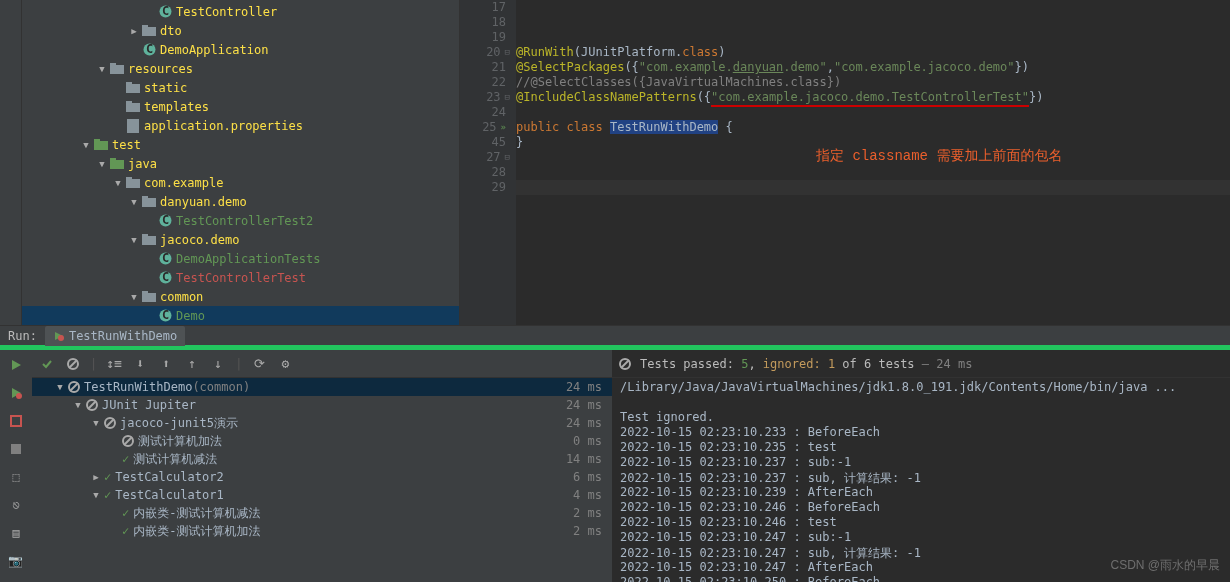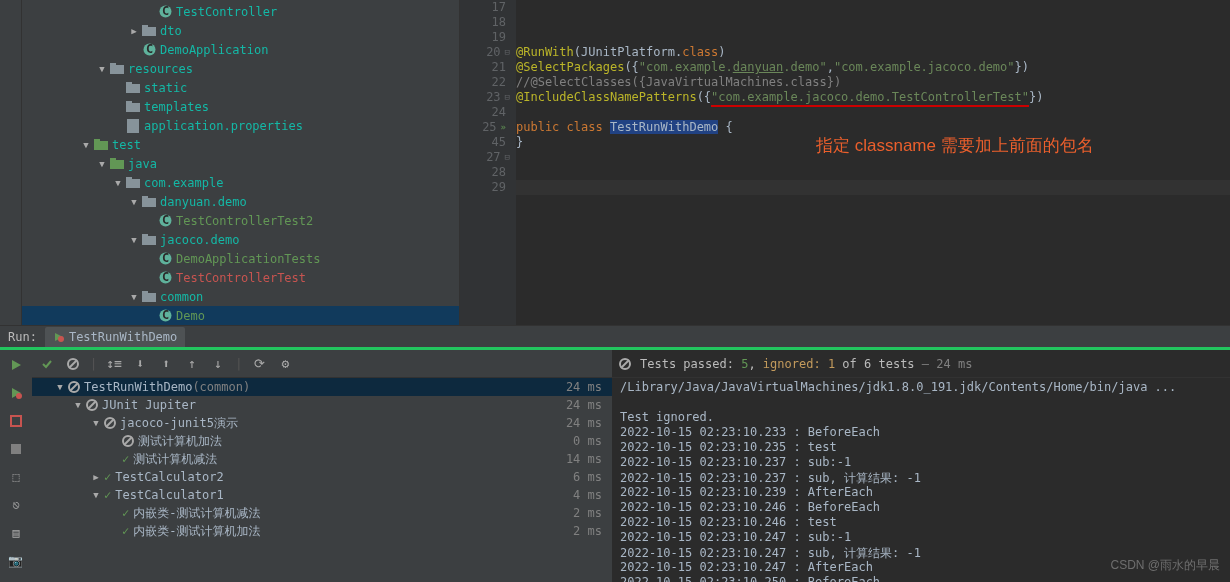--- a/index.html
+++ b/index.html
@@ -4,42 +4,42 @@
 <style>
   * { margin: 0; padding: 0; box-sizing: border-box; font-family: "Menlo", "Consolas", monospace; font-size: 12px; }
   body { background: #2b2b2b; color: #a9b7c6; width: 1230px; height: 582px; overflow: hidden; display: flex; flex-direction: column; }
   .top { display: flex; height: 325px; }
   .pin-col { width: 22px; background: #3c3f41; border-right: 1px solid #323232; display: flex; flex-direction: column; align-items: center; padding-top: 40px; gap: 20px; }
   .project { width: 438px; background: #3c3f41; border-right: 1px solid #323232; overflow: hidden; padding-top: 2px; }
   .tree-row { display: flex; align-items: center; height: 19px; white-space: nowrap; cursor: pointer; }
   .tree-row.sel { background: #113a5c; }
   .arrow { width: 16px; text-align: center; color: #a9a9a9; font-size: 9px; }
   .icon { width: 14px; height: 14px; margin-right: 4px; display: inline-flex; align-items: center; justify-content: center; }
-  .label { color: #14b8a6; }
+  .label { color: #fde047; }
   .label.green { color: #629755; }
   .label.red { color: #c75450; }
   .editor { flex: 1; background: #2b2b2b; display: flex; }
   .gutter { width: 56px; background: #313335; text-align: right; padding: 0 6px 0 0; color: #606366; line-height: 15px; position: relative; }
   .gutter .ln { display: flex; justify-content: flex-end; gap: 4px; height: 15px; align-items: flex-end;}
   .gutter .fold { color: #606366; font-size: 9px; }
   .code { flex: 1; padding: 0; line-height: 15px; position: relative; }
   .code .line { height: 15px; white-space: pre; }
   .code .cur-line { background: #323232; }
   .kw-orange { color: #cc7832; }
   .kw-yellow { color: #bbb529; }
   .kw-green { color: #6a8759; }
   .kw-gray { color: #808080; }
   .kw-white { color: #a9b7c6; }
   .boxed { background: #214283; }
   .underline-red { border-bottom: 2px solid #cc0000; }
-  .comment-note { position: absolute; left: 300px; top: 138px; color: #eb5f2c; font-family: Liberation Sans, sans-serif; font-size: 17px; }
+  .comment-note { position: absolute; left: 300px; top: 149px; color: #eb5f2c; font-family: Liberation Mono, monospace; font-size: 14px; }
   .arrowmark { color: #629755; font-size: 9px; }
 
   .bottom { flex: 1; display: flex; flex-direction: column; border-top: 1px solid #323232; }
-  .run-tabs { height: 24px; background: #3c3f41; display: flex; align-items: center; border-bottom: 3px solid #22c55e; }
+  .run-tabs { height: 24px; background: #3c3f41; display: flex; align-items: center; border-bottom: 5px solid #22c55e; }
   .run-tabs .run-label { padding: 0 8px; color: #bbbbbb; }
   .run-tab { background: #4e5254; height: 20px; padding: 0 8px; display: flex; align-items: center; gap: 4px; border-radius: 2px 2px 0 0; }
   .run-content { flex: 1; display: flex; }
   .side-buttons { width: 32px; background: #3c3f41; display: flex; flex-direction: column; align-items: center; padding-top: 4px; gap: 6px; }
   .side-btn { width: 22px; height: 22px; display: flex; align-items: center; justify-content: center; cursor: pointer; color: #a9a9a9; }
   .play { color: #629755; }
   .results { width: 580px; background: #3c3f41; display: flex; flex-direction: column; }
   .toolbar { height: 28px; display: flex; align-items: center; gap: 8px; padding: 0 6px; border-bottom: 1px solid #323232; }
   .tbtn { color: #a9a9a9; width: 18px; height: 18px; display: flex; align-items: center; justify-content: center; cursor: pointer; font-size: 13px;}
   .status-text { color: #bbbbbb; }

